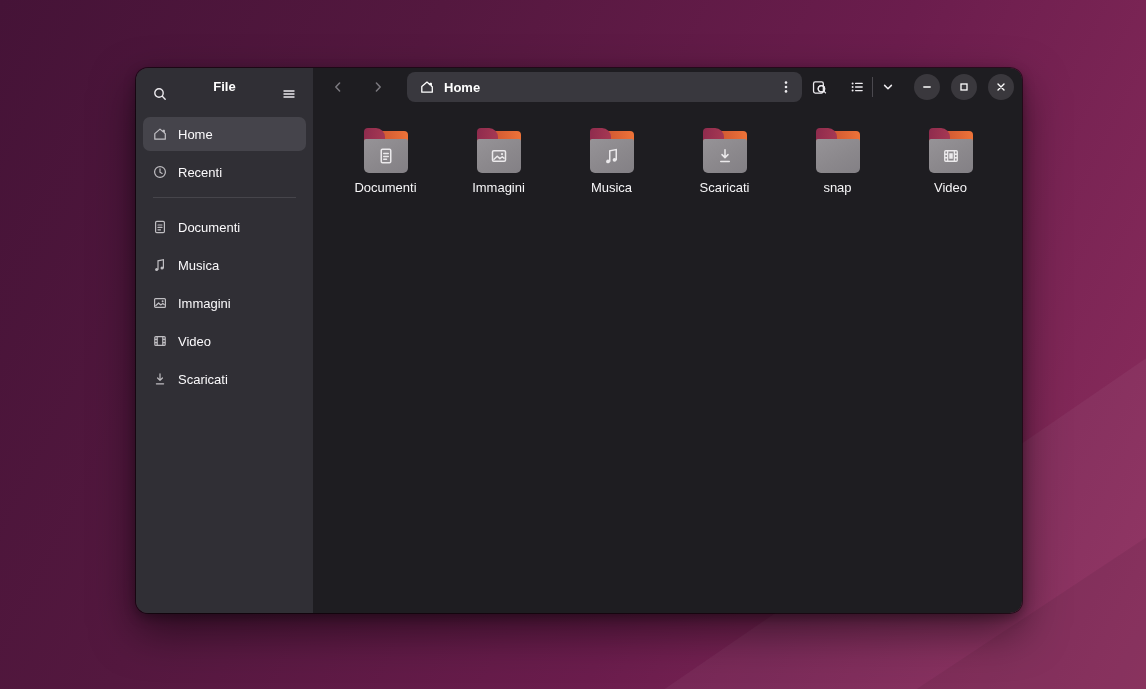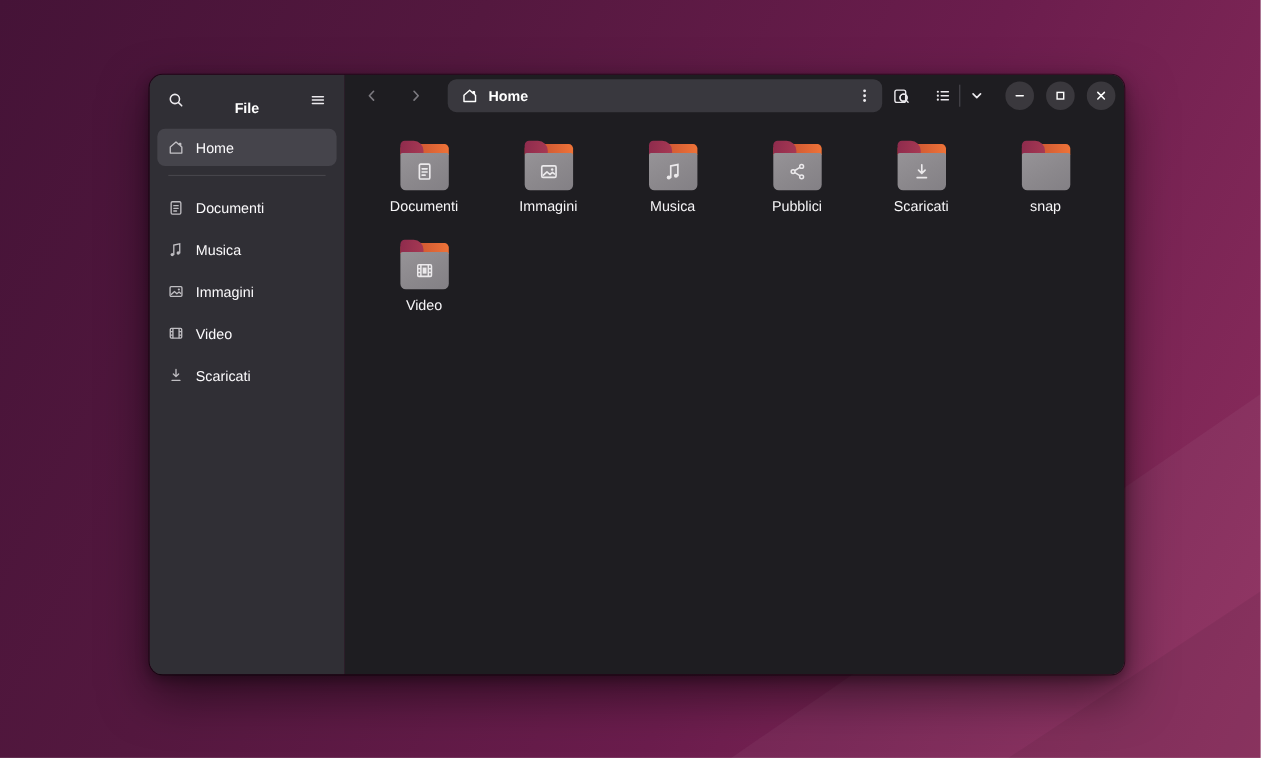--- a/index.html
+++ b/index.html
@@ -16,21 +16,21 @@
   
   .window {
     position:absolute; left:136px; top:68px; width:886px; height:545px;
     border-radius:12px; overflow:hidden; display:flex;
     box-shadow:0 0 0 1px rgba(0,0,0,.55), 0 18px 44px rgba(0,0,0,.5), 0 4px 12px rgba(0,0,0,.35);
     color:#f4f3f5; font-size:13px;
   }
 
   
   .sidebar { width:177px; background:#302f35; display:flex; flex-direction:column; flex:none; }
-  .sb-header { height:38px; display:flex; align-items:flex-end; padding:0 9px; flex:none; }
+  .sb-header { height:38px; display:flex; align-items:flex-start; padding:11px 9px; flex:none; }
   .sb-title { flex:1; text-align:center; font-weight:bold; font-size:13px; color:#ffffff; }
   .flat-btn {
     width:30px; height:30px; border:none; background:transparent; border-radius:6px;
     display:grid; place-items:center; color:#e9e7ec; cursor:pointer; flex:none;
   }
   .sb-list { padding:11px 7px 0; }
   .sb-item {
     height:34px; display:flex; align-items:center; gap:10px; padding:0 9px;
     border-radius:7px; margin-bottom:4px; color:#fbfafc; cursor:pointer;
   }
@@ -111,20 +111,27 @@
       </button>
     </div>
 
     <div class="sb-list">
       <div class="sb-item selected">
         <svg width="16" height="16" viewBox="0 0 16 16" fill="none" stroke="#d9d7db" stroke-width="1.2" stroke-linejoin="round">
             <path d="M2.8 7.6L8 3.1l3.2 2.8V4.4h1.1v2.5l1 .8V13.2H2.8z"></path>
           </svg>
         <span>Home</span>
       </div>
+      <div class="sb-item">
+        <svg width="16" height="16" viewBox="0 0 16 16" fill="none" stroke="#d9d7db" stroke-width="1.2" stroke-linecap="round">
+            <circle cx="8" cy="8" r="5.4"></circle>
+            <path d="M8 4.8v3.4l2.1 1.2"></path>
+          </svg>
+        <span>Recenti</span>
+      </div>
 
       <div class="sb-divider"></div>
 
       <div class="sb-item">
         <svg width="16" height="16" viewBox="0 0 16 16" fill="none" stroke="#d9d7db" stroke-width="1.2" stroke-linecap="round">
             <rect x="3.6" y="2.4" width="8.8" height="11.2" rx="1.2"></rect>
             <path d="M6 6h4M6 8.4h4M6 10.8h2.5"></path>
           </svg>
         <span>Documenti</span>
       </div>
@@ -271,35 +278,20 @@
             <svg width="20" height="20" viewBox="0 0 16 16" fill="none" stroke="#f4f2f4" stroke-width="1.2" stroke-linecap="round">
                 <path d="M6.2 12.2V3.9l5.2-1v8.1"></path>
                 <circle cx="4.8" cy="12.3" r="1.5" fill="#f4f2f4" stroke="none"></circle>
                 <circle cx="10" cy="11" r="1.5" fill="#f4f2f4" stroke="none"></circle>
               </svg>
           </div>
         </div>
         <div class="file-label">Musica</div>
       </div>
 
-      <div class="file-cell">
-        <div class="ficon">
-          <div class="f-top"></div>
-            <div class="f-tab"></div>
-          <div class="f-body">
-            <svg width="20" height="20" viewBox="0 0 16 16" fill="none" stroke="#f4f2f4" stroke-width="1.1">
-                <circle cx="11" cy="4.2" r="1.4"></circle>
-                <circle cx="4.8" cy="8" r="1.4"></circle>
-                <circle cx="11" cy="11.8" r="1.4"></circle>
-                <path d="M6.1 7.2l3.6-2.2M6.1 8.8l3.6 2.2"></path>
-              </svg>
-          </div>
-        </div>
-        <div class="file-label">Pubblici</div>
-      </div>
 
       <div class="file-cell">
         <div class="ficon">
           <div class="f-top"></div>
             <div class="f-tab"></div>
           <div class="f-body">
             <svg width="20" height="20" viewBox="0 0 16 16" fill="none" stroke="#f4f2f4" stroke-width="1.2" stroke-linecap="round" stroke-linejoin="round">
                 <path d="M8 3v6.2M5.6 6.9L8 9.3l2.4-2.4M4.6 12.4h6.8"></path>
               </svg>
           </div>

